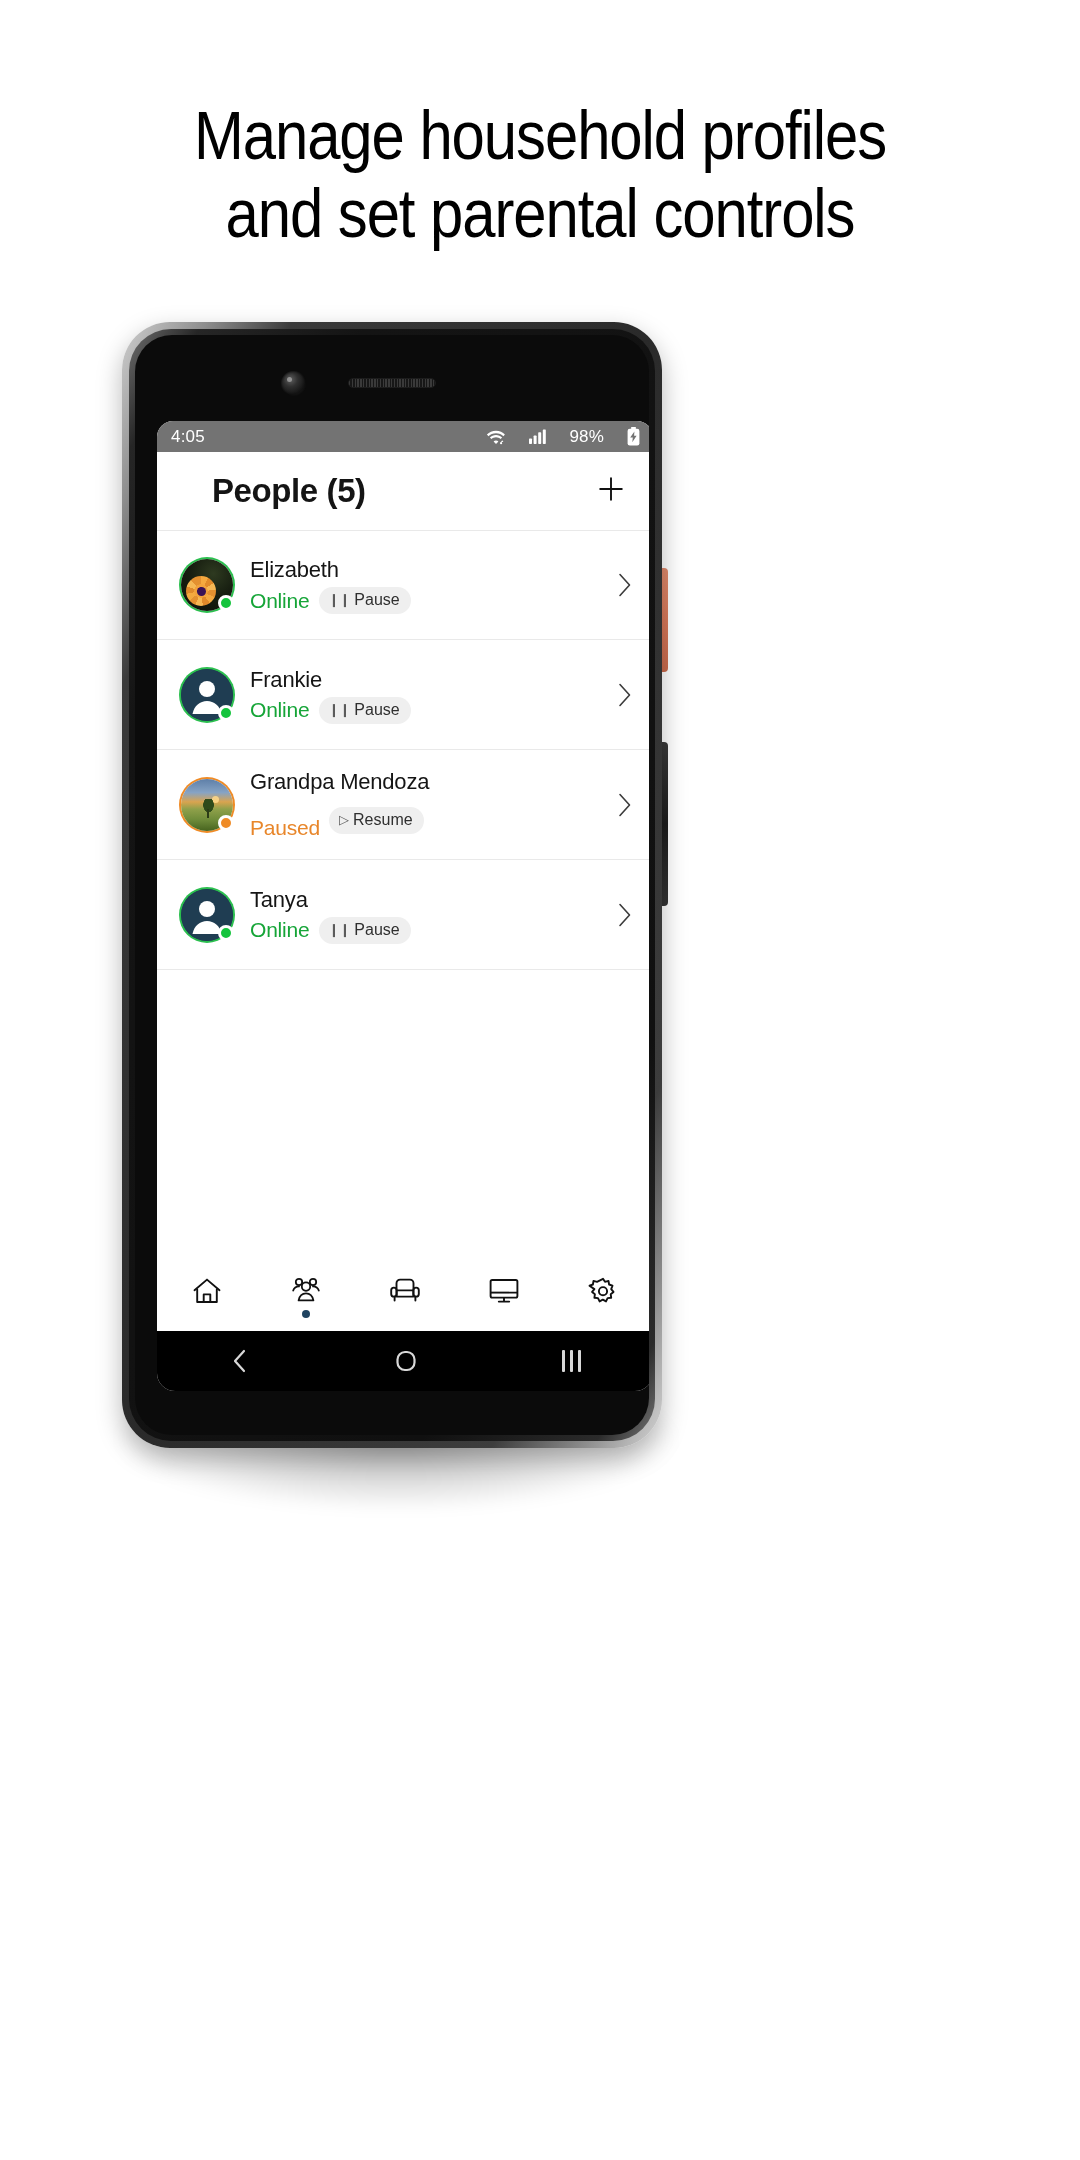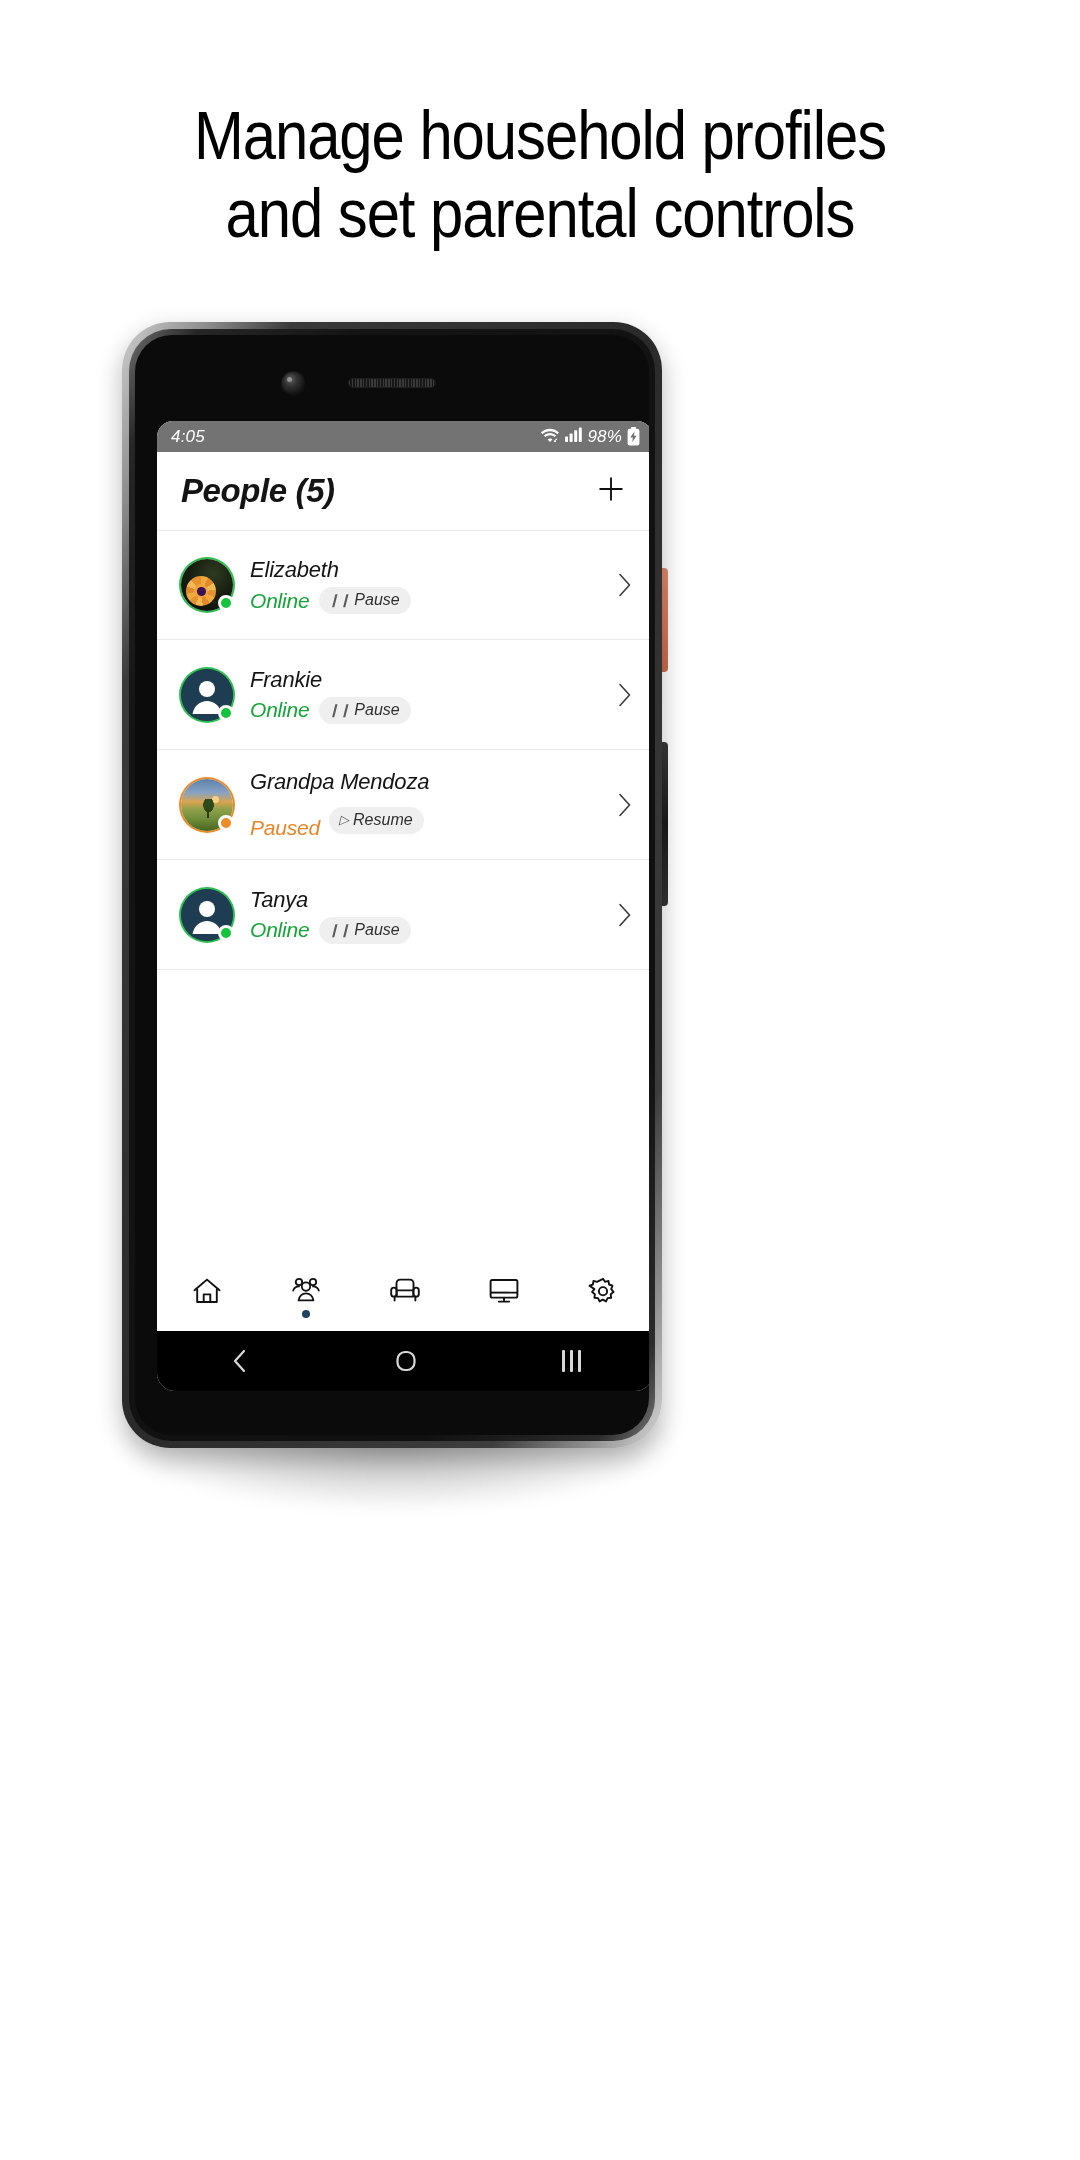--- a/index.html
+++ b/index.html
@@ -37,21 +37,20 @@
     z-index: 0;
   }
   .phone {
     position: absolute;
     left: 122px; top: 322px;
     width: 540px; height: 1126px;
     border-radius: 48px;
     background: linear-gradient(115deg,#cfcfcf 0%,#8d8d8d 8%,#3a3a3a 16%,#2a2a2a 50%,#3d3d3d 84%,#909090 93%,#d6d6d6 100%);
     box-shadow: 0 10px 26px rgba(0,0,0,0.28);
     z-index: 2;
-    font-style: italic;
   }
   .phone-inner {
     position:absolute; left:7px; top:7px; right:7px; bottom:7px;
     border-radius: 42px;
     background: linear-gradient(120deg,#6f6f6f 0%,#262626 6%,#141414 20%,#101010 80%,#2b2b2b 95%,#777 100%);
   }
   .phone-body {
     position:absolute; left:6px; top:6px; right:6px; bottom:6px;
     border-radius: 37px;
     background:#0b0b0b;
@@ -101,33 +100,33 @@
   
   .statusbar {
     height:31px; flex:0 0 31px;
     background:#737373;
     display:flex; align-items:center; justify-content:space-between;
     padding: 0 13px 0 14px;
     color:#fff;
     border-radius: 14px 14px 0 0;
   }
   .status-time { font-size:17px; font-weight:500; letter-spacing:.2px; }
-  .status-right { display:flex; gap:5px; }
+  .status-right { display:flex; align-items:center; gap:23px; }
   .status-right svg { display:block; }
   .status-pct { font-size:17px; font-weight:500; letter-spacing:.2px; }
 
   
   .app-header {
     flex:0 0 78px;
     display:flex; align-items:center; justify-content:space-between;
     padding: 0 22px 0 24px;
     background:#fff;
   }
   .app-title {
-    font-size:33px; font-weight:700; color:#141414; letter-spacing:-0.4px;
+    font-size:33px; font-weight:700; color:#141414; letter-spacing:-0.4px;margin-left:31px;
   }
   .plus-btn {
     width:40px; height:40px;
     display:flex; align-items:center; justify-content:center;
     cursor:pointer;
   }
 
   
   .people-list { flex:1 1 auto; background:#fff; }
   .person-row {

